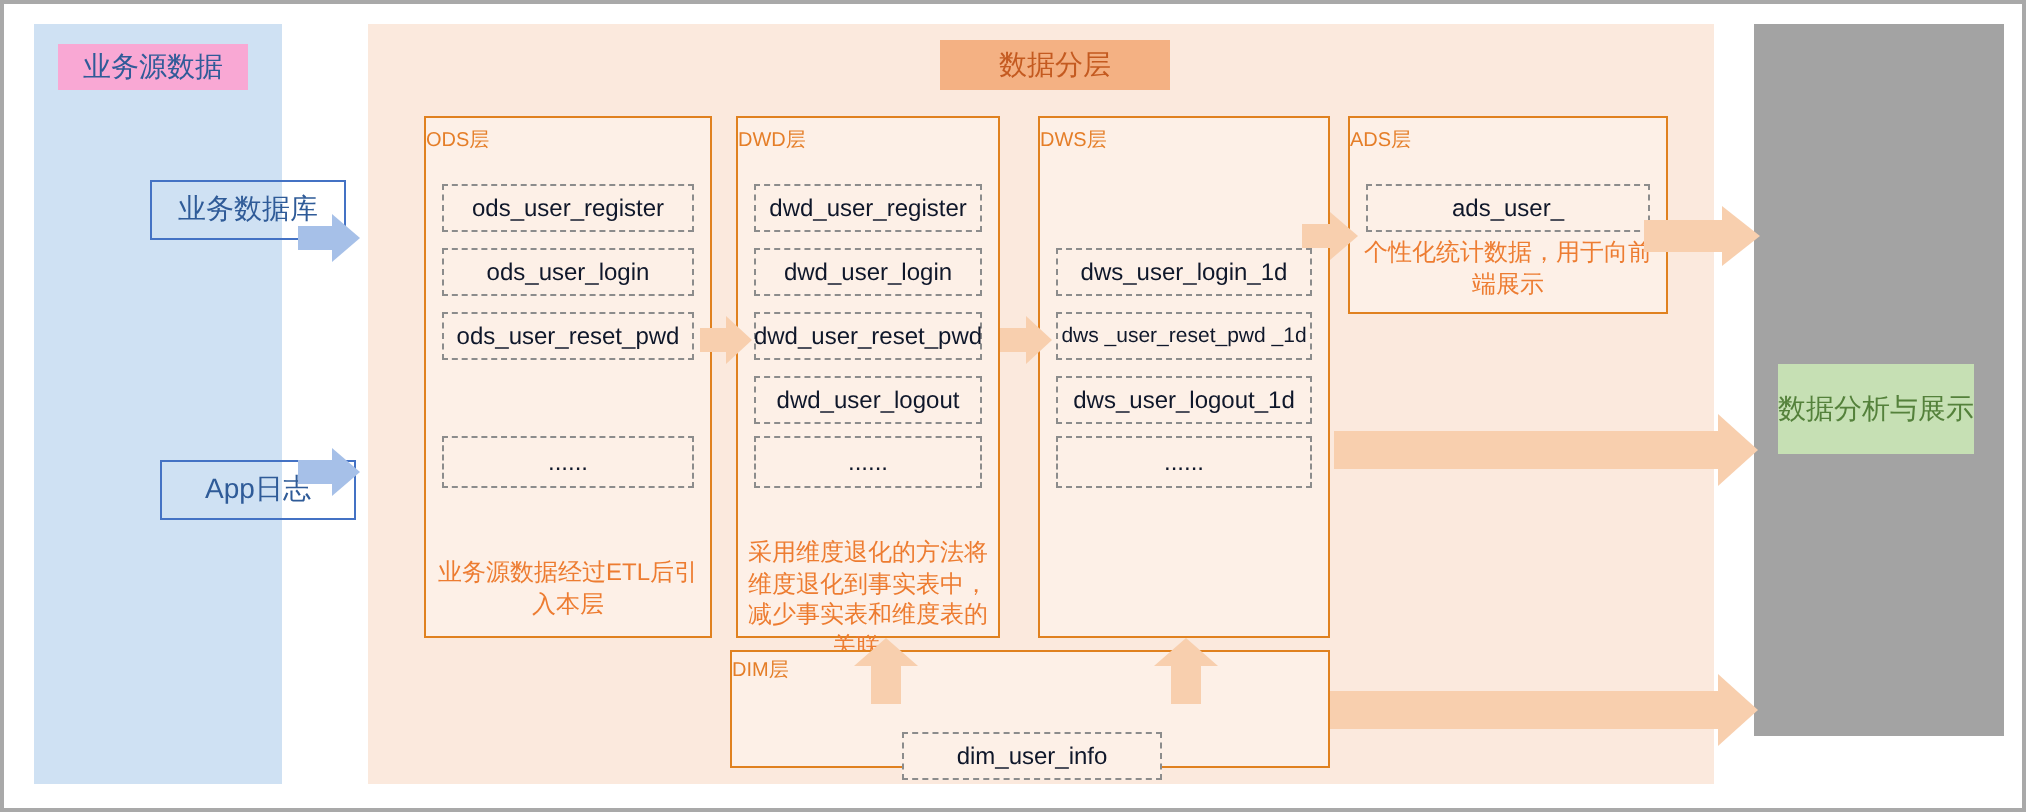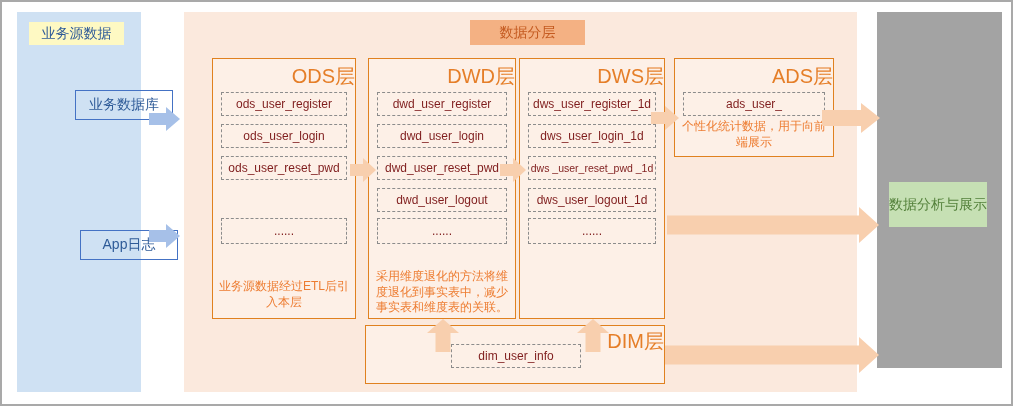--- a/index.html
+++ b/index.html
@@ -1,44 +1,44 @@
 <!DOCTYPE html>
 <html><head>
 <meta charset="utf-8">
 <style>
   html,body{margin:0;padding:0;background:#fff;font-family:"Liberation Sans","DejaVu Sans",sans-serif;}
   .frame{position:relative;width:1013px;height:406px;box-sizing:border-box;border:2px solid #a9a9a9;background:#fff;overflow:hidden;}
   .panel{position:absolute;}
   
   .src-panel{left:15px;top:10px;width:124px;height:380px;background:#cfe1f3;}
-  .src-title{position:absolute;left:12px;top:10px;width:95px;height:23px;background:#fef9c3;color:#2f5b98;font-size:14px;display:flex;align-items:center;justify-content:center;}
+  .src-title{position:absolute;left:12px;top:10px;width:95px;height:23px;background:#f9a8d4;color:#2f5b98;font-size:14px;display:flex;align-items:center;justify-content:center;}
   .src-box{position:absolute;border:1.5px solid #4472c4;color:#2f5b98;font-size:14px;display:flex;align-items:center;justify-content:center;box-sizing:border-box;background:transparent;margin-left:45px;}
   .src-box.db{left:13px;top:78px;width:98px;height:30px;}
   .src-box.log{left:18px;top:218px;width:98px;height:30px;}
   
   .mid-panel{left:182px;top:10px;width:673px;height:380px;background:#fbe9dd;}
   .mid-title{position:absolute;left:468px;top:18px;width:115px;height:25px;background:#f4b183;color:#c45a20;font-size:14px;display:flex;align-items:center;justify-content:center;z-index:3;}
   .col{position:absolute;background:#fdf0e7;border:1.5px solid #e0811f;box-sizing:border-box;z-index:2;}
   .col-ods{left:210px;top:56px;width:144px;height:261px;}
-  .col-dwd{left:366px;top:56px;width:148px;height:261px;}
+  .col-dwd{left:366px;top:56px;width:132px;height:261px;}
   .col-dws{left:517px;top:56px;width:146px;height:261px;}
   .col-ads{left:672px;top:56px;width:160px;height:99px;}
-  .col-title{position:absolute;left:0;right:0;top:4px;text-align:right;color:#e57e28;font-size:20px;}
-  .tbox{position:absolute;left:8px;right:8px;height:24px;border:1px dashed #8c8c8c;box-sizing:border-box;color:#7f1d1d;font-size:12px;display:flex;align-items:center;justify-content:center;white-space:nowrap;background:#fdf0e7;}
+  .col-title{position:absolute;left:0;right:0;top:4px;text-align:left;color:#e57e28;font-size:10px;}
+  .tbox{position:absolute;left:8px;right:8px;height:24px;border:1px dashed #8c8c8c;box-sizing:border-box;color:#0f172a;font-size:12px;display:flex;align-items:center;justify-content:center;white-space:nowrap;background:#fdf0e7;}
   .tbox.r1{top:33px;} .tbox.r2{top:65px;} .tbox.r3{top:97px;} .tbox.r4{top:129px;} .tbox.r5{top:159px;height:26px;}
   .tbox.tight{font-size:10.5px;}
   .col-desc{position:absolute;left:5px;right:5px;text-align:center;color:#ed7c31;font-size:12px;line-height:1.3;}
   .col-ods .col-desc{top:220px;}
   .col-dwd .col-desc{top:210px;}
   .col-dws .col-desc{top:210px;}
   .col-ads .col-desc{top:60px;}
   
   .dim-box{position:absolute;left:363px;top:323px;width:300px;height:59px;background:#fdf0e7;border:1.5px solid #e0811f;box-sizing:border-box;z-index:2;}
   .dim-box .col-title{top:2px;}
-  .dim-box .tbox{left:85px;right:auto;width:130px;top:18px;}
+  .dim-box .tbox{left:85px;right:auto;width:130px;top:40px;}
   
   .out-panel{left:875px;top:10px;width:125px;height:356px;background:#a3a3a3;}
   .out-label{position:absolute;left:12px;top:170px;width:98px;height:45px;background:#c6e0b4;color:#54813b;font-size:14px;line-height:1.4;display:flex;align-items:center;justify-content:center;text-align:center;}
   
   .arrow{position:absolute;z-index:4;}
   .arrow .body{position:absolute;background:currentColor;}
   .arrow .head{position:absolute;width:0;height:0;}
   .a-right .body{left:0;top:50%;transform:translateY(-50%);}
   .a-right .head{right:0;top:50%;transform:translateY(-50%);border-top-color:transparent!important;border-bottom-color:transparent!important;border-right:none!important;}
   .a-up .head{left:50%;top:0;transform:translateX(-50%);}
@@ -83,21 +83,20 @@
     <div class="tbox r1">dwd_user_register</div>
     <div class="tbox r2">dwd_user_login</div>
     <div class="tbox r3">dwd_user_reset_pwd</div>
     <div class="tbox r4">dwd_user_logout</div>
     <div class="tbox r5">......</div>
     <div class="col-desc">采用维度退化的方法将维度退化到事实表中，减少事实表和维度表的关联。</div>
   </div>
 
   <div class="col col-dws">
     <div class="col-title">DWS层</div>
-    <div class="tbox r1">dws_user_register_1d</div>
     <div class="tbox r2">dws_user_login_1d</div>
     <div class="tbox r3 tight">dws _user_reset_pwd _1d</div>
     <div class="tbox r4">dws_user_logout_1d</div>
     <div class="tbox r5">......</div>
   </div>
 
   <div class="col col-ads">
     <div class="col-title">ADS层</div>
     <div class="tbox r1">ads_user_</div>
     <div class="col-desc">个性化统计数据，用于向前端展示</div>

